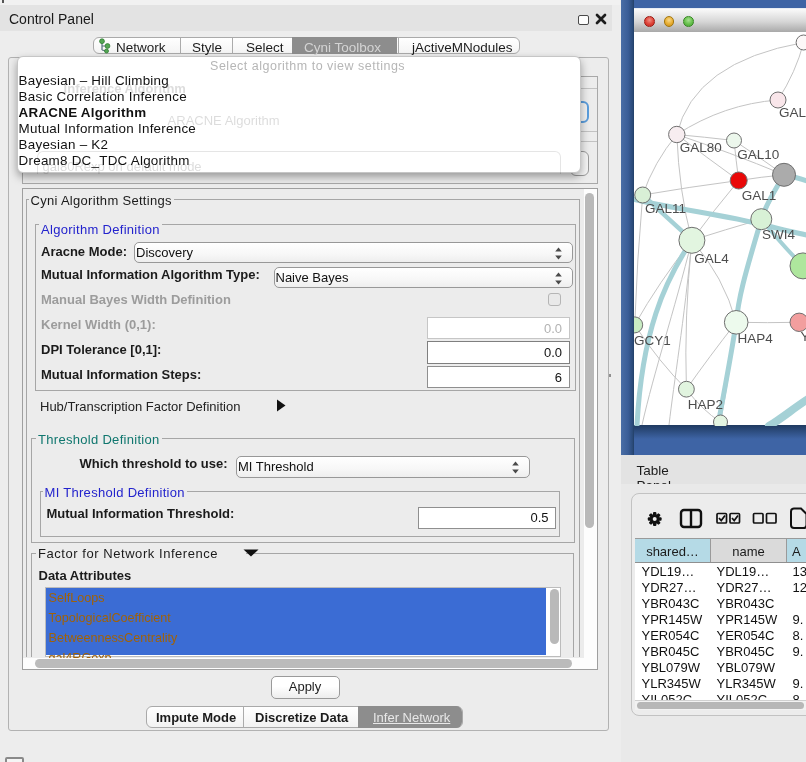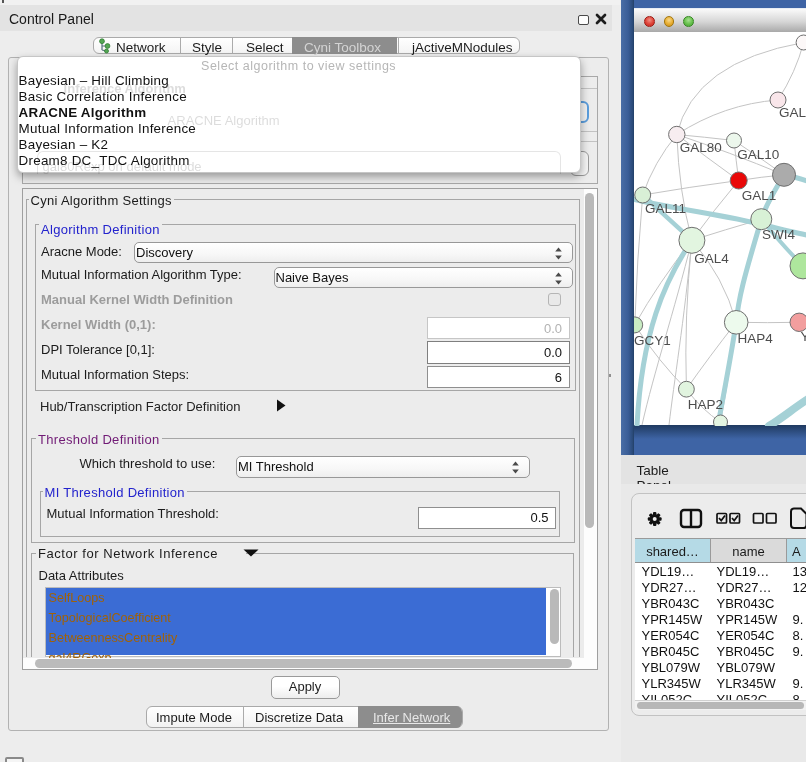--- a/index.html
+++ b/index.html
@@ -1,20 +1,20 @@
 <!DOCTYPE html>
 <html><head>
 <meta charset="utf-8">
 <style>
   html,body{margin:0;padding:0;}
   body{width:806px;height:762px;overflow:hidden;background:#ededed;
        font-family:"Liberation Sans", sans-serif;}
   .ab{position:absolute;}
   #stage{position:relative;width:640px;height:762px;}
-  .lbl{font-size:13px;font-weight:normal;color:#1b1b1b;white-space:nowrap;}
+  .lbl{font-size:13px;font-weight:bold;color:#1b1b1b;white-space:nowrap;}
   .glbl{font-size:13px;font-weight:bold;color:#9c9c9c;white-space:nowrap;}
   .gtitle{font-size:13px;color:#1b1b1b;white-space:nowrap;background:#ececec;padding:0 2px;letter-spacing:0.3px;}
   .combo{background:linear-gradient(#ffffff, #f7f7f7 60%, #eeeeee);border:1px solid #989898;
          border-radius:5px;box-sizing:border-box;}
   .combo .ct{position:absolute;left:1px;top:2.4px;font-size:13px;color:#111;white-space:nowrap;}
   .field{background:#fff;border:1px solid #8f8f8f;box-sizing:border-box;font-size:13px;
          color:#111;display:flex;align-items:center;justify-content:flex-end;padding-right:6.5px;}
   .ghost{color:rgba(40,40,40,0.16);white-space:nowrap;}
 </style>
 </head>
@@ -72,36 +72,36 @@
     </svg>
   </div>
   <div class="ab lbl" style="left:41px;top:267.2px;">Mutual Information Algorithm Type:</div>
   <div class="ab combo" style="left:273.5px;top:266.5px;width:299.5px;height:21px;">
     <span class="ct">Naive Bayes</span>
     <svg class="ab" style="right:9px;top:4px;" width="9" height="13" viewBox="0 0 9 13">
       <path d="M4.5 0.5 L7.8 4.6 L1.2 4.6 Z" fill="#4a4a4a"></path>
         <path d="M4.5 12.5 L7.8 8.4 L1.2 8.4 Z" fill="#4a4a4a"></path>
     </svg>
   </div>
-  <div class="ab glbl" style="left:41px;top:291.9px;">Manual Kernel Width Definition</div>
+  <div class="ab glbl" style="left:41px;top:291.9px;">Manual Bayes Width Definition</div>
   <div class="ab" style="left:548px;top:293px;width:13px;height:13px;border:1px solid #b5b5b5;border-radius:3px;background:#e9e9e9;box-sizing:border-box;"></div>
   <div class="ab glbl" style="left:41px;top:316.7px;">Kernel Width (0,1):</div>
   <div class="ab field" style="left:427px;top:317px;width:142.5px;height:22px;color:#b2b2b2;border-color:#c6c6c6;">0.0</div>
   <div class="ab lbl" style="left:41px;top:341.9px;">DPI Tolerance [0,1]:</div>
   <div class="ab field" style="left:427px;top:341px;width:142.5px;height:23px;border-width:1.5px;border-color:#7f7f7f;">0.0</div>
   <div class="ab lbl" style="left:41px;top:367px;">Mutual Information Steps:</div>
   <div class="ab field" style="left:427px;top:366px;width:142.5px;height:22px;">6</div>
 
   <div class="ab" style="left:40px;top:398.5px;font-size:13px;color:#222;white-space:nowrap;">Hub/Transcription Factor Definition</div>
   <svg class="ab" style="left:276px;top:398.5px;" width="10" height="13" viewBox="0 0 10 13">
       <path d="M1 0.5 L9.5 6.5 L1 12.5 Z" fill="#111"></path>
     </svg>
 
   <div class="ab" style="left:31px;top:437.5px;width:543.5px;height:105px;border:1px solid #a6a6a6;box-sizing:border-box;"></div>
-  <div class="ab gtitle" style="left:36px;top:431.5px;color:#701a75;">Threshold Definition</div>
+  <div class="ab gtitle" style="left:36px;top:431.5px;color:#0f766e;">Threshold Definition</div>
   <div class="ab lbl" style="left:79.5px;top:456.3px;">Which threshold to use:</div>
   <div class="ab combo" style="left:236px;top:456px;width:294px;height:22px;">
     <span class="ct">MI Threshold</span>
     <svg class="ab" style="right:9px;top:4px;" width="9" height="13" viewBox="0 0 9 13">
       <path d="M4.5 0.5 L7.8 4.6 L1.2 4.6 Z" fill="#4a4a4a"></path>
         <path d="M4.5 12.5 L7.8 8.4 L1.2 8.4 Z" fill="#4a4a4a"></path>
     </svg>
   </div>
 
   <div class="ab" style="left:40px;top:490.5px;width:520px;height:46px;border:1px solid #a6a6a6;box-sizing:border-box;"></div>
@@ -132,21 +132,21 @@
   <div class="ab" style="left:243px;top:706px;width:1px;height:22px;background:#ababab;"></div>
   <div class="ab" style="left:358px;top:706px;width:104px;height:22px;background:#8d8d8d;border-radius:0 6px 6px 0;"></div>
   <div class="ab lbl" style="left:156px;top:710px;font-size:13px;">Impute Mode</div>
   <div class="ab lbl" style="left:255px;top:710px;font-size:13px;">Discretize Data</div>
   <div class="ab" style="left:373px;top:710px;font-size:13px;color:#e8e8e8;text-decoration:underline;">Infer Network</div>
 
   <div class="ab" style="left:5px;top:757px;width:19px;height:12px;border:2px solid #8a8a8a;border-radius:2px;background:#f5f5f5;box-sizing:border-box;"></div>
   <div class="ab" style="left:609px;top:374px;width:2px;height:3px;background:#909090;"></div>
 
   <div class="ab" style="left:16.6px;top:56px;width:564px;height:116.5px;background:#ffffff;border:1px solid #c6c6c6;border-radius:6px;box-shadow:0 4px 9px rgba(0,0,0,0.35);box-sizing:border-box;">
-    <div class="ab" style="left:0;top:2px;width:100%;text-align:center;font-size:12.5px;color:#b6b6b6;letter-spacing:0.5px;">Select algorithm to view settings</div>
+    <div class="ab" style="left:0;top:2px;width:100%;text-align:center;font-size:12.5px;color:#b6b6b6;letter-spacing:0.5px;padding-left:9px;">Select algorithm to view settings</div>
     <div class="ab ghost" style="left:6px;top:24px;font-size:13px;font-weight:bold;margin-left:40px;">Inference Algorithm</div>
     <div class="ab ghost" style="left:150px;top:56px;font-size:13px;">ARACNE Algorithm</div>
     <div class="ab" style="left:19px;top:94px;width:522px;height:22px;border:1px solid rgba(0,0,0,0.10);border-bottom:none;border-radius:6px 6px 0 0;"></div>
     <div class="ab ghost" style="left:25px;top:102px;font-size:13px;">gal80Rexp on default mode</div>
     <div class="ab" style="left:1px;top:16.3px;font-size:13.4px;color:#111;line-height:15.9px;letter-spacing:0.25px;white-space:nowrap;">Bayesian – Hill Climbing<br>Basic Correlation Inference<br><b>ARACNE Algorithm</b><br>Mutual Information Inference<br>Bayesian – K2<br>Dream8 DC_TDC Algorithm</div>
   </div>
 
   <div class="ab" style="left:620.5px;top:0;width:185.5px;height:455px;background:#3e64a5;"></div>
   <div class="ab" style="left:620.5px;top:0;width:13.5px;height:455px;background:linear-gradient(90deg,#4a6ea6,#3a5d97 55%,#2a4a78 90%,#223f66);"></div>
   <div class="ab" style="left:633.5px;top:425px;width:172.5px;height:20px;background:linear-gradient(#1f3a60,#3e64a5 70%);"></div>

